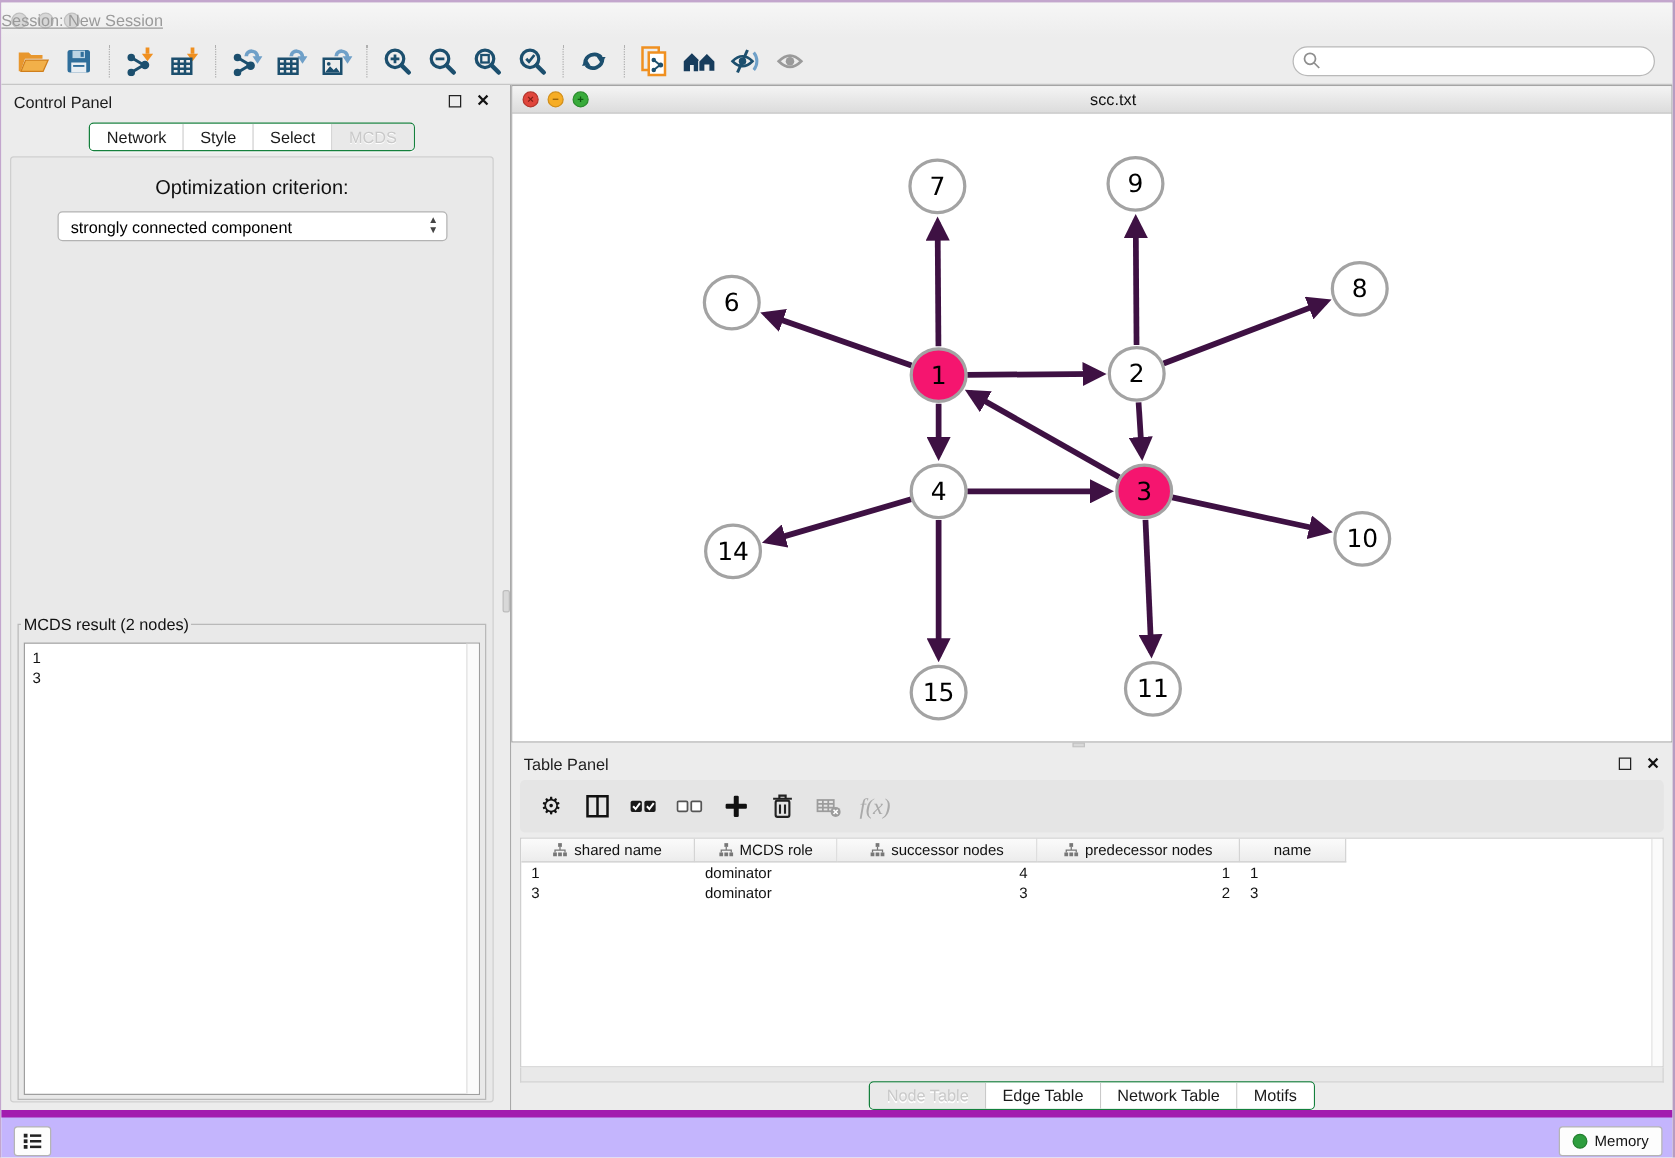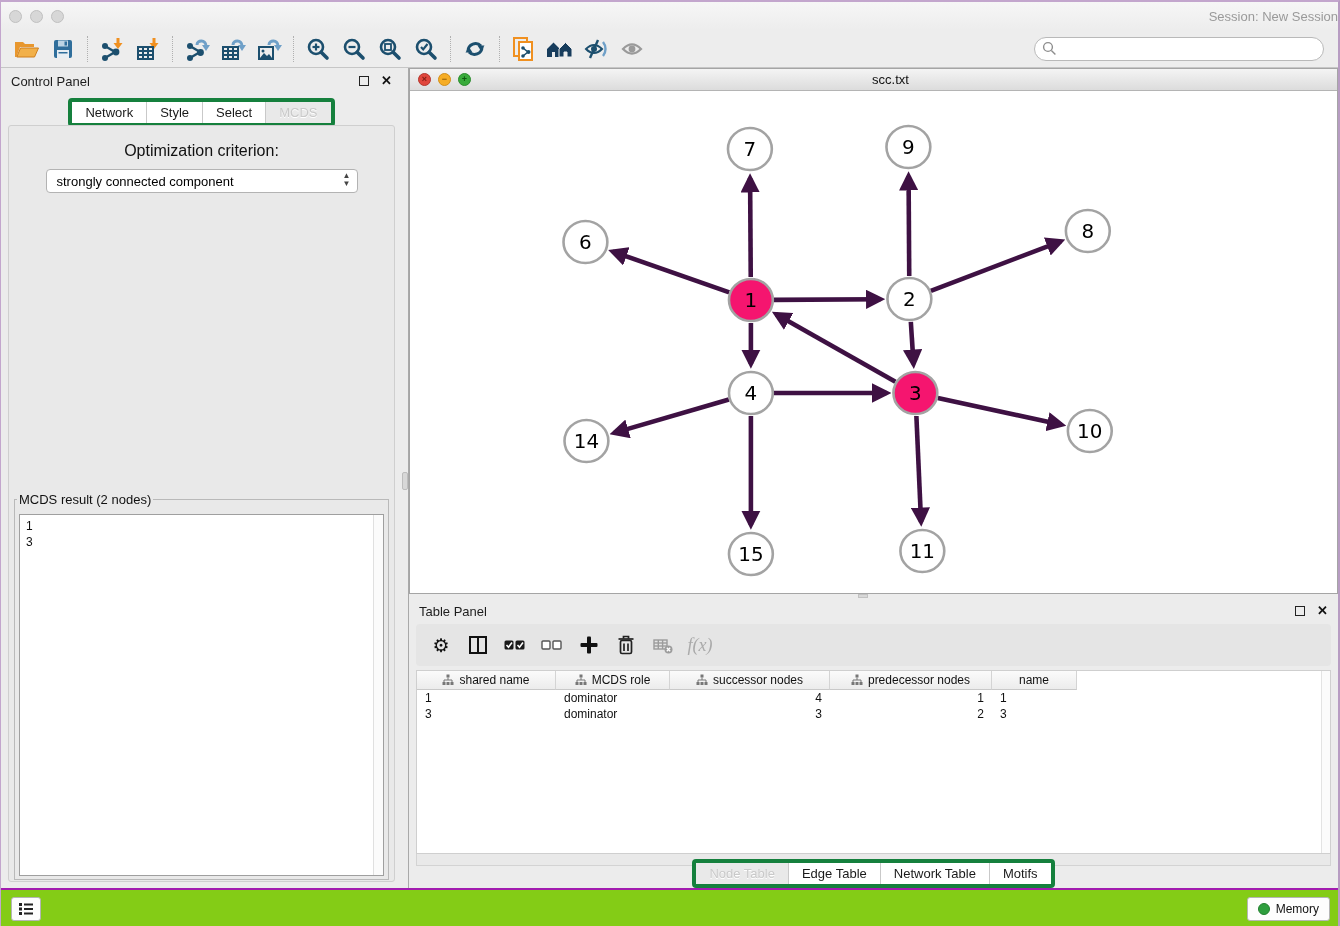--- a/index.html
+++ b/index.html
@@ -5,40 +5,40 @@
   * { margin:0; padding:0; box-sizing:border-box; }
   html,body { width:1340px; height:926px; }
   body { font-family:"Liberation Sans", sans-serif; background:#ececec; position:relative; overflow:hidden;
          border-top:2px solid #c3a6cd; border-left:1px solid #c3a6cd; border-right:2px solid #b79cc2; }
 
   
   .titlebar { position:absolute; left:0; top:0; width:100%; height:28px;
               background:linear-gradient(#f6f6f6,#ededed); display:flex; align-items:center; }
   .tl-group { display:flex; gap:8px; margin-left:8px; }
   .tl { width:13px; height:13px; border-radius:50%; background:#d7d7d7; border:1px solid #c0c0c0; }
-  .win-title { position:absolute; left:0; right:0; text-align:right; color:#9a9a9a; font-size:13px; }
+  .win-title { position:absolute; left:0; right:0; text-align:left; color:#9a9a9a; font-size:13px;text-decoration:underline; }
 
   
   .toolbar { position:absolute; left:0; top:28px; width:100%; height:38px; background:#ededed;
              border-bottom:1px solid #c6c6c6; display:flex; align-items:center; padding:0 8px; }
   .tb-btn { width:36px; height:32px; display:flex; align-items:center; justify-content:center; }
   .tb-sep { width:1px; height:26px; border-left:1px dotted #b0b0b0; margin:0 6px; }
   .searchbox { margin-left:auto; margin-right:6px; width:290px; height:24px; background:#fff;
                border:1px solid #b9b9b9; border-radius:12px; display:flex; align-items:center; padding-left:7px; }
   .searchbox input { border:none; outline:none; flex:1; font-size:13px; background:transparent; margin-left:5px; }
 
   
   .control-panel { position:absolute; left:0; top:66px; width:401px; height:820px; background:#ececec; }
   .panel-head { height:26px; display:flex; align-items:center; padding:0 10px; }
   .panel-head .ttl { font-size:13px; color:#1d1d1d;text-align:center; }
   .panel-head .spacer { flex:1; }
   .float-btn { width:10px; height:10px; border:1.5px solid #222; margin-right:12px; }
   .close-btn { font-size:13px; font-weight:bold; color:#111; line-height:10px; }
 
-  .seg-tabs { display:inline-flex; border:4px solid #15803d; border-radius:4px; overflow:hidden;
+  .seg-tabs { display:inline-flex; border:1px solid #15803d; border-radius:4px; overflow:hidden;
               background:#fff; box-shadow:0 1px 0 rgba(255,255,255,.7); }
   .seg-tab { padding:3px 13px; font-size:13px; color:#1a1a1a; background:#fff; border-right:1px solid #c9c9c9; }
   .seg-tab:last-child { border-right:none; }
   .seg-tab.active { background:#e9e9e9; color:#c9c9c9; text-shadow:0 1px 0 #fff; }
   .cp-tabs { position:absolute; left:0; right:0; top:30px; text-align:center; }
 
   .cp-inner { position:absolute; left:7px; right:7px; top:57px; bottom:6px;
               background:#e9e9e9; border:1px solid #cfcfcf; border-radius:3px; }
   .opt-label { text-align:center; margin-top:16px; font-size:16px; color:#111; }
   .combo { margin:9px auto 0 auto; width:312px; height:24px; background:#fff; border:1px solid #b3b3b3;
@@ -89,21 +89,21 @@
   .th { background:linear-gradient(#fbfbfb,#ececec); border-right:1px solid #d4d4d4; border-bottom:1px solid #c9c9c9;
         display:flex; align-items:center; justify-content:center; gap:5px; font-size:12px; color:#111; }
   .tr { display:flex; height:16px; }
   .td { font-size:12px; color:#111; padding:1px 8px 0 8px; white-space:nowrap; }
   .td.right { text-align:right; }
   .tp-table .vtrack { position:absolute; right:0; top:0; bottom:0; width:9px; background:#fbfbfb; border-left:1px solid #e3e3e3; }
   .tp-hstrip { position:absolute; left:7px; right:7px; bottom:24px; height:12px; background:#e9e9e9; border:1px solid #d3d3d3; border-top:none; }
   .tp-tabs { position:absolute; left:0; right:0; bottom:2px; text-align:center; }
 
   
-  .statusbar { position:absolute; left:0; bottom:0; width:100%; height:38px; background:#84cc16; border-top:2px solid #a21caf; }
+  .statusbar { position:absolute; left:0; bottom:0; width:100%; height:38px; background:#c4b5fd; border-top:6px solid #a21caf; }
   .task-btn { position:absolute; left:10px; top:7px; width:30px; height:24px; background:#fdfdfd; border:1px solid #b5b5b5;
               border-radius:3px; display:flex; align-items:center; justify-content:center; }
   .mem-btn { position:absolute; right:8px; top:7px; height:24px; background:#fdfdfd; border:1px solid #b5b5b5;
              border-radius:3px; display:flex; align-items:center; gap:6px; padding:0 10px; font-size:12px; color:#111; }
   .mem-dot { width:12px; height:12px; border-radius:50%; background:#2e9e3e; border:1px solid #23802f; }
 </style>
 </head>
 <body>
 
 <div class="titlebar">

